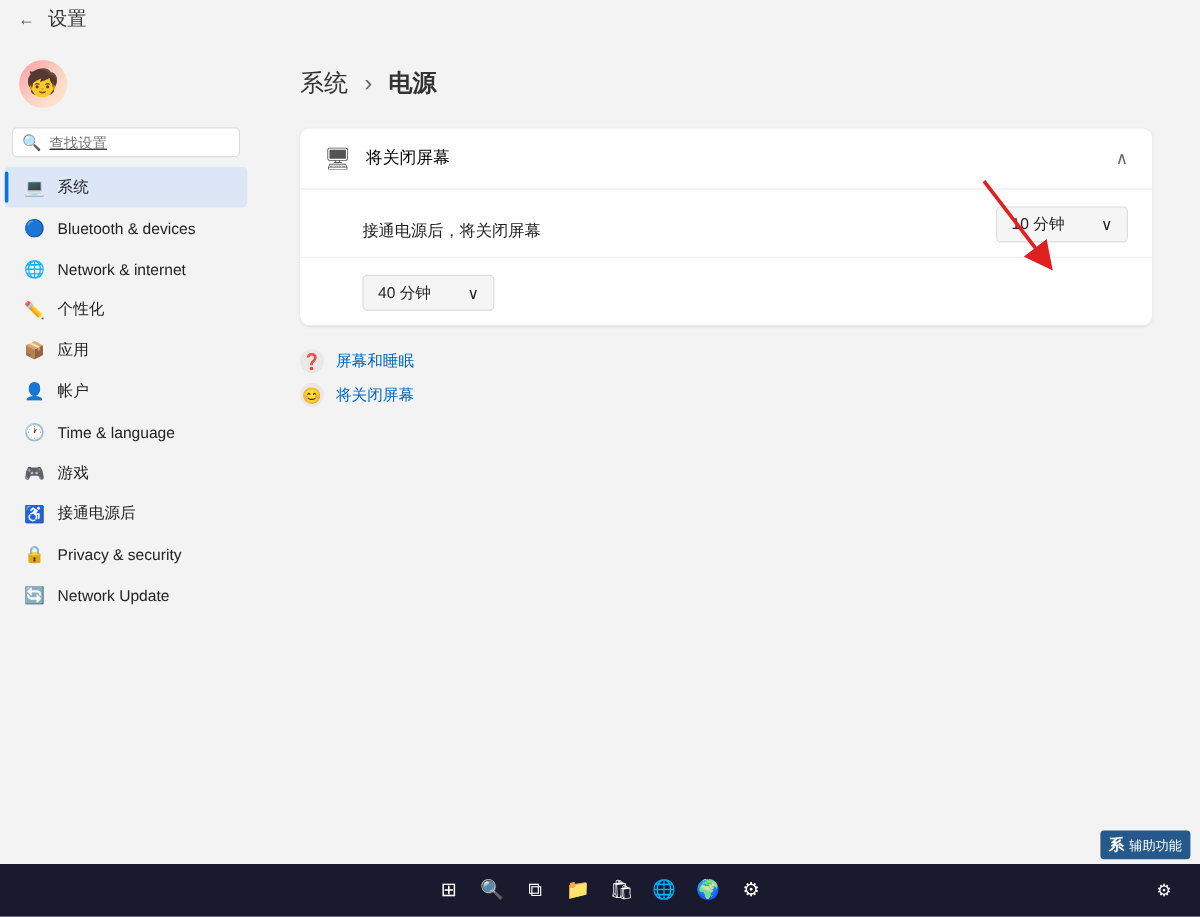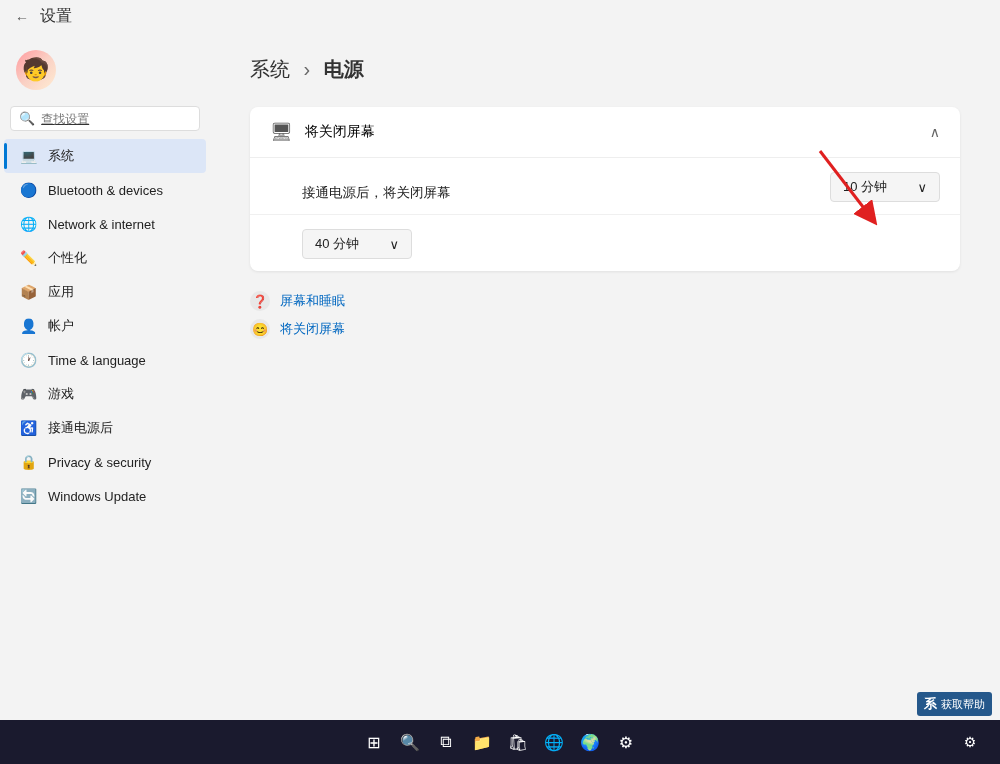--- a/index.html
+++ b/index.html
@@ -368,21 +368,21 @@
     <div class="sidebar-item">
       <span class="sidebar-icon">♿</span>
       <span>接通电源后</span>
     </div>
     <div class="sidebar-item">
       <span class="sidebar-icon">🔒</span>
       <span>Privacy &amp; security</span>
     </div>
     <div class="sidebar-item">
       <span class="sidebar-icon">🔄</span>
-      <span>Windows Update</span>
+      <span>Network Update</span>
     </div>
   </div>
 
   <div class="content">
     <div class="content-wrapper">
 
       <div class="page-breadcrumb">
         <span>系统</span>
         <span class="breadcrumb-sep">›</span>
         <span class="breadcrumb-current">电源</span>
@@ -436,21 +436,21 @@
           <span>将关闭屏幕</span>
         </div>
       </div>
 
     </div>
   </div>
 </div>
 
 <div class="watermark">
   <span class="watermark-logo">系</span>
-  <span>获取帮助</span>
+  <span>辅助功能</span>
 </div>
 
 <div class="taskbar">
   <div class="taskbar-center">
     <div class="taskbar-icon">⊞</div>
     <div class="taskbar-icon">🔍</div>
     <div class="taskbar-icon">⧉</div>
     <div class="taskbar-icon">📁</div>
     <div class="taskbar-icon">🛍</div>
     <div class="taskbar-icon">🌐</div>

